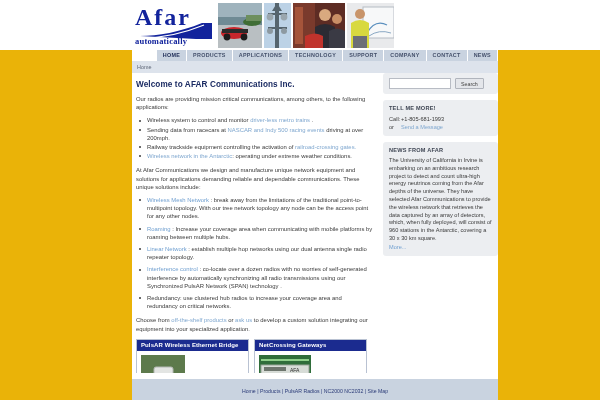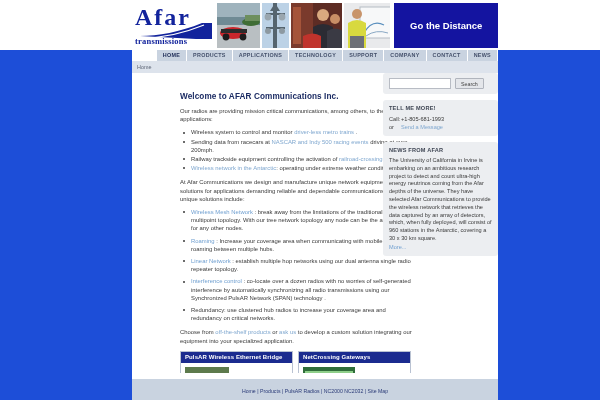--- a/index.html
+++ b/index.html
@@ -3,21 +3,21 @@
 <meta charset="utf-8">
 <style>
   html,body{margin:0;padding:0;}
   body{
     width:600px;height:400px;overflow:hidden;
     background:#ffffff;
     font-family:"Liberation Sans", sans-serif;
     font-size:6.5px;
     color:#333333;
   }
-  #page{position:relative;width:600px;height:400px;background:#1d4ed8;text-decoration:underline;}
+  #page{position:relative;width:600px;height:400px;background:#eab308;text-decoration:underline;}
 
   
   .header{
     position:absolute;left:0;top:0;width:600px;height:50px;background:#ffffff;
   }
   .header-inner{position:absolute;left:132px;top:3px;width:366px;height:46px;display:flex;align-items:flex-start;}
   .logo{width:84px;height:45px;position:relative;background:#ffffff;}
   .logo .afar{
     position:absolute;left:3px;top:2px;
     font-family:"Liberation Serif", serif;
@@ -75,22 +75,22 @@
   .crumbbar .crumb{
     position:absolute;left:5px;top:3px;font-size:5.4px;color:#5d6576;
   }
 
   
   .content{
     position:absolute;left:132px;top:73px;width:366px;height:306px;
     background:#ffffff;
   }
   .main{
-    position:absolute;left:0;top:12px;width:247px;height:306px;
-    padding:0 6px 0 4px;box-sizing:border-box;margin-left:44px;
+    position:absolute;left:0;top:0;width:247px;height:306px;
+    padding:0 6px 0 4px;box-sizing:border-box;
   }
   h1.page-title{
     margin:7px 0 6px 0;font-size:8.2px;color:#1b2b63;font-weight:bold;
     letter-spacing:.1px;
   }
   p.para{margin:0 0 5px 0;font-size:5.9px;line-height:8.2px;color:#3b3b3b;}
   ul.bullets{margin:0 0 6px 0;padding:0 0 0 9px;list-style:none;}
   ul.bullets li{
     position:relative;font-size:5.9px;line-height:8.2px;color:#3b3b3b;
     margin-bottom:1px;padding-left:2px;
@@ -177,21 +177,21 @@
     <div class="header-inner">
 
       <div class="logo">
         <div class="afar">Afar</div>
         <div class="swoosh">
           <svg width="72" height="16" viewBox="0 0 72 16">
             <path d="M0 13 C18 13 40 9 62 0 L72 0 L72 16 L56 16 Z" fill="#12239c"></path>
             <path d="M2 15 C20 15 42 11 64 2" stroke="#ffffff" stroke-width="1.2" fill="none"></path>
           </svg>
         </div>
-        <div class="comm">transmissions</div>
+        <div class="comm">automatically</div>
       </div>
 
       <div class="photo p1">
         <svg width="44" height="45" viewBox="0 0 44 45">
           <rect width="44" height="45" fill="#8fa2ad"></rect>
           <rect y="0" width="44" height="14" fill="#9fb3bd"></rect>
           <rect y="14" width="44" height="8" fill="#6f8a94"></rect>
           <rect y="22" width="44" height="23" fill="#b9bfc2"></rect>
           <ellipse cx="16" cy="30" rx="13" ry="6" fill="#c9262c"></ellipse>
           <rect x="4" y="26" width="26" height="4" fill="#2b2b2b"></rect>
@@ -234,23 +234,20 @@
           <rect width="47" height="45" fill="#e9eaec"></rect>
           <rect x="16" y="4" width="31" height="31" fill="#f7f8f9" stroke="#b6bcc4"></rect>
           <path d="M20 30 Q28 16 40 22" stroke="#5a8fbe" stroke-width="1.2" fill="none"></path>
           <path d="M22 33 Q32 26 44 30" stroke="#8aa8c4" stroke-width="1" fill="none"></path>
           <circle cx="13" cy="11" r="5" fill="#c8946a"></circle>
           <path d="M4 45 L4 20 Q13 14 22 20 L22 45 Z" fill="#d8d93f"></path>
           <path d="M6 45 L6 33 L20 33 L20 45 Z" fill="#6c6f77"></path>
         </svg>
       </div>
 
-      <div class="banner">
-        <span>Go the Distance</span>
-      </div>
     </div>
   </div>
 
   <div class="navbar">
     <div class="nav-spacer"></div>
     <div class="nav-item active">HOME</div>
     <div class="nav-item">PRODUCTS</div>
     <div class="nav-item">APPLICATIONS</div>
     <div class="nav-item">TECHNOLOGY</div>
     <div class="nav-item">SUPPORT</div>

